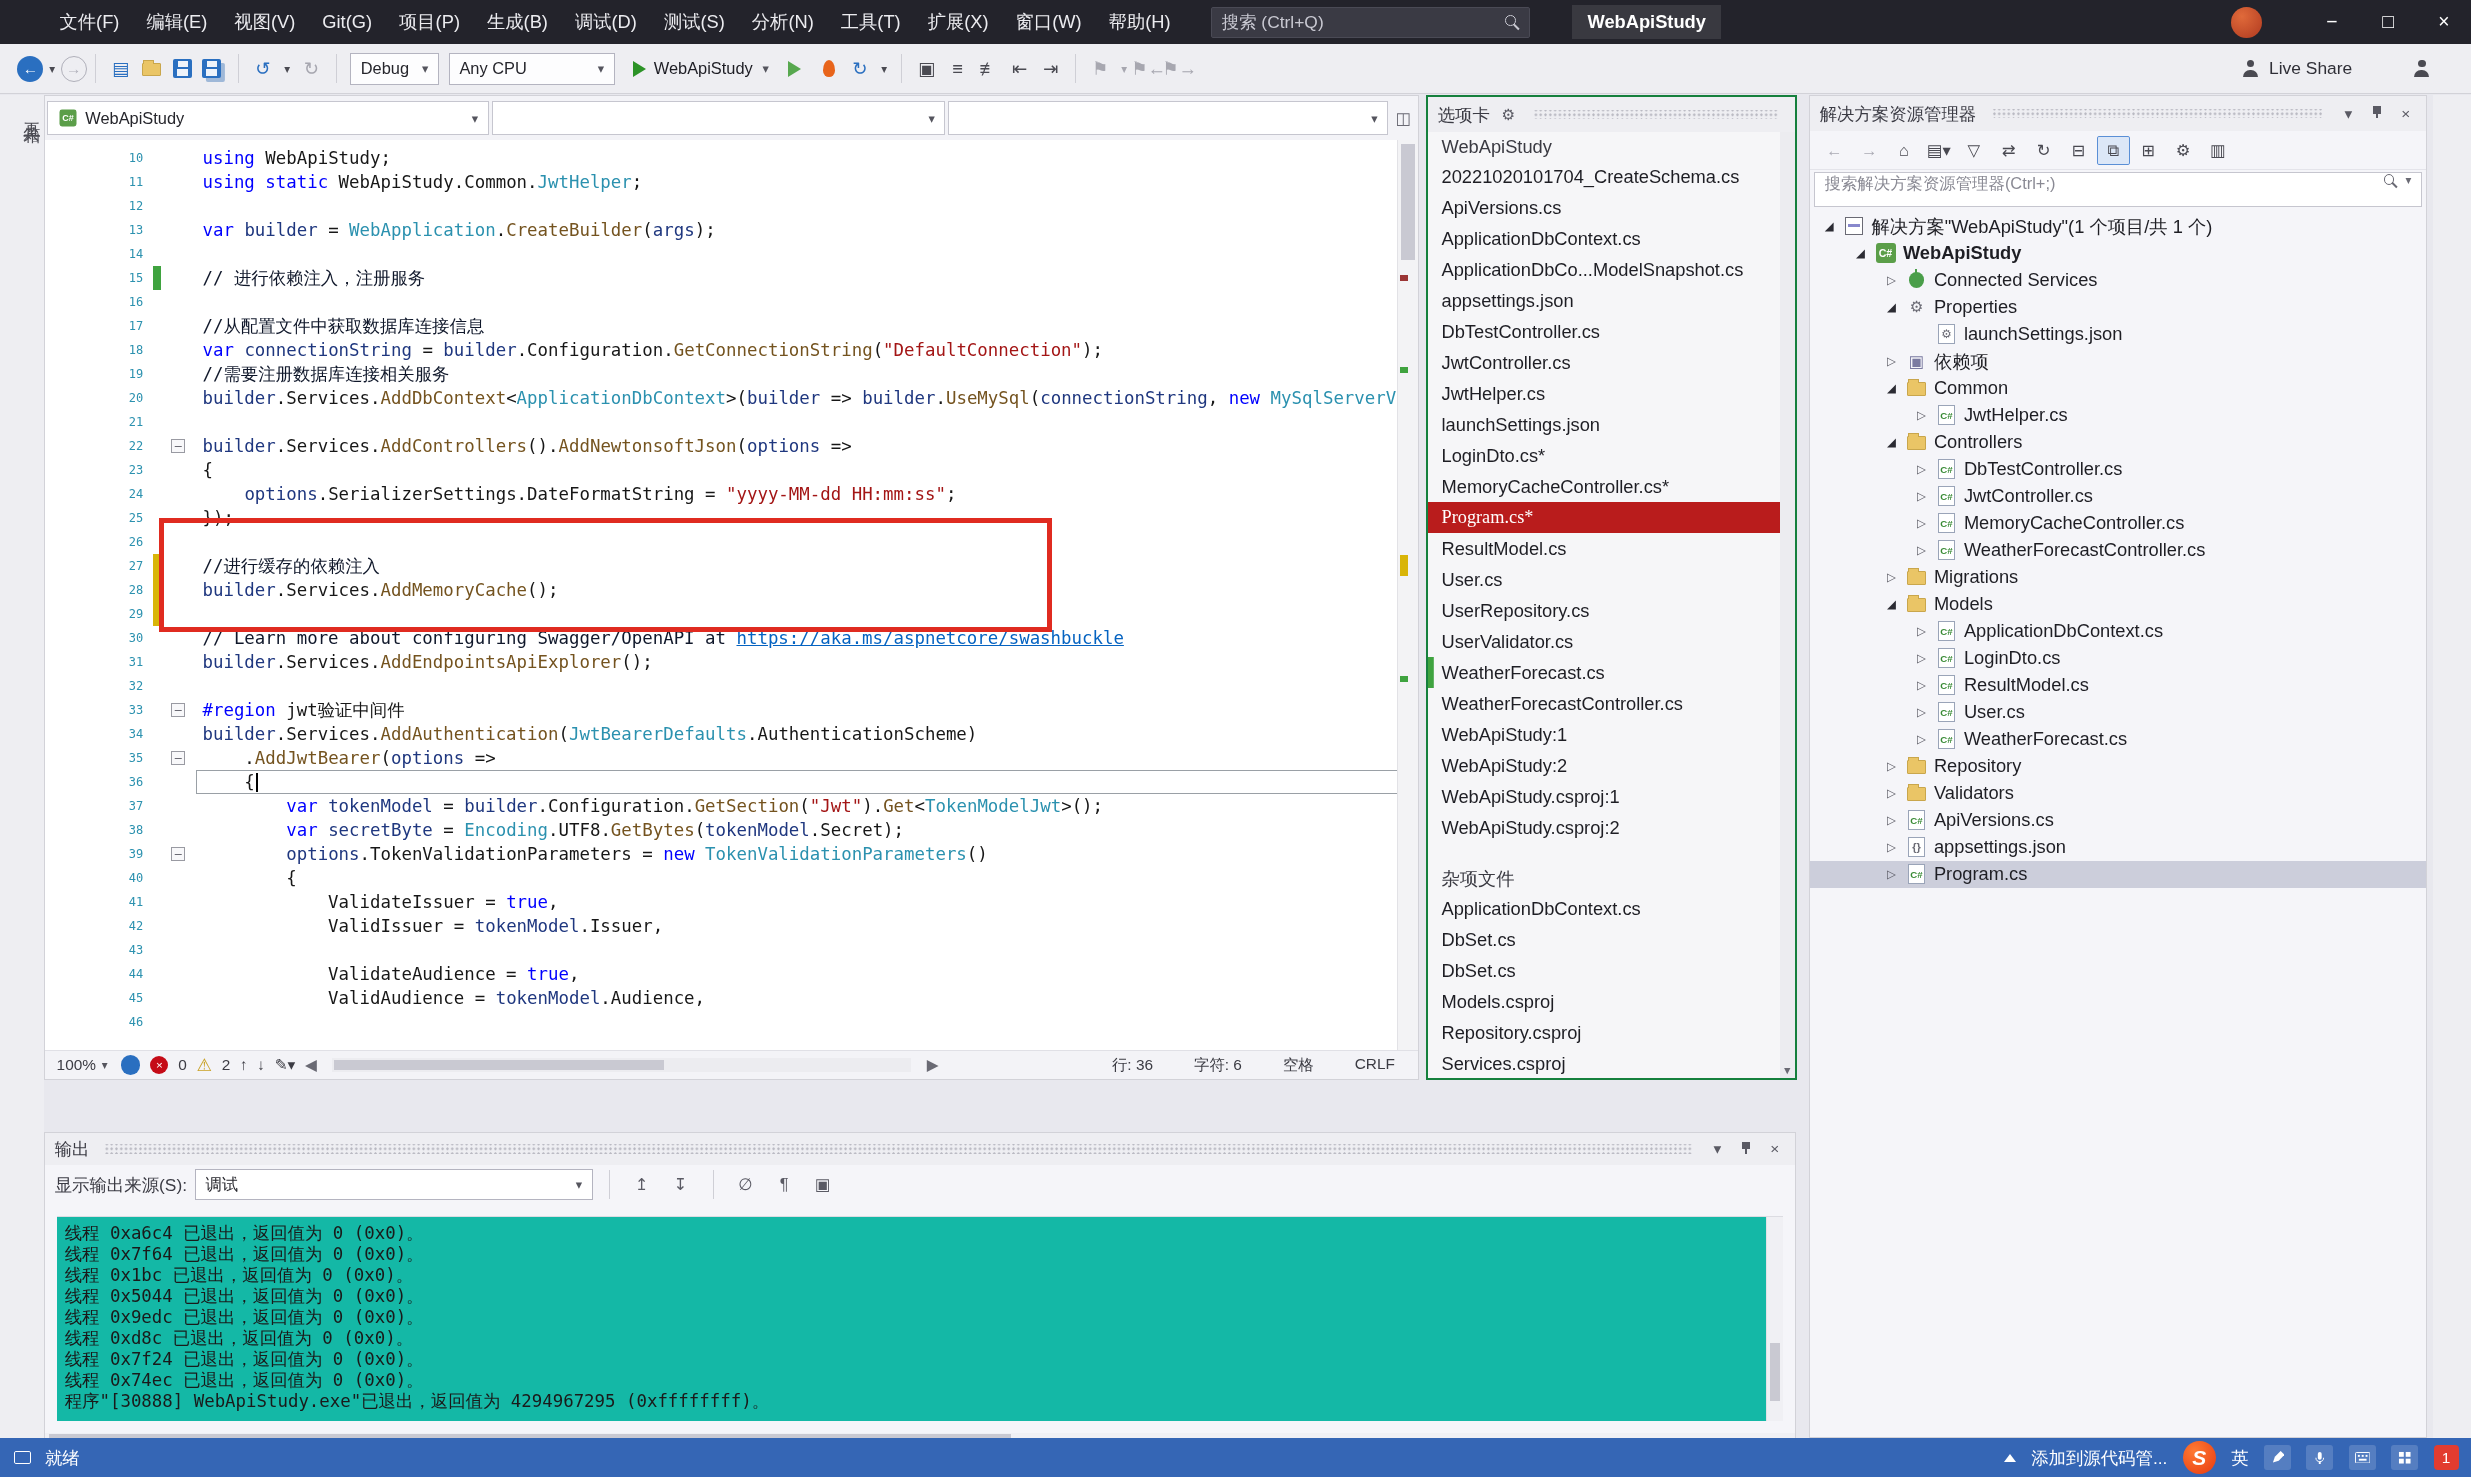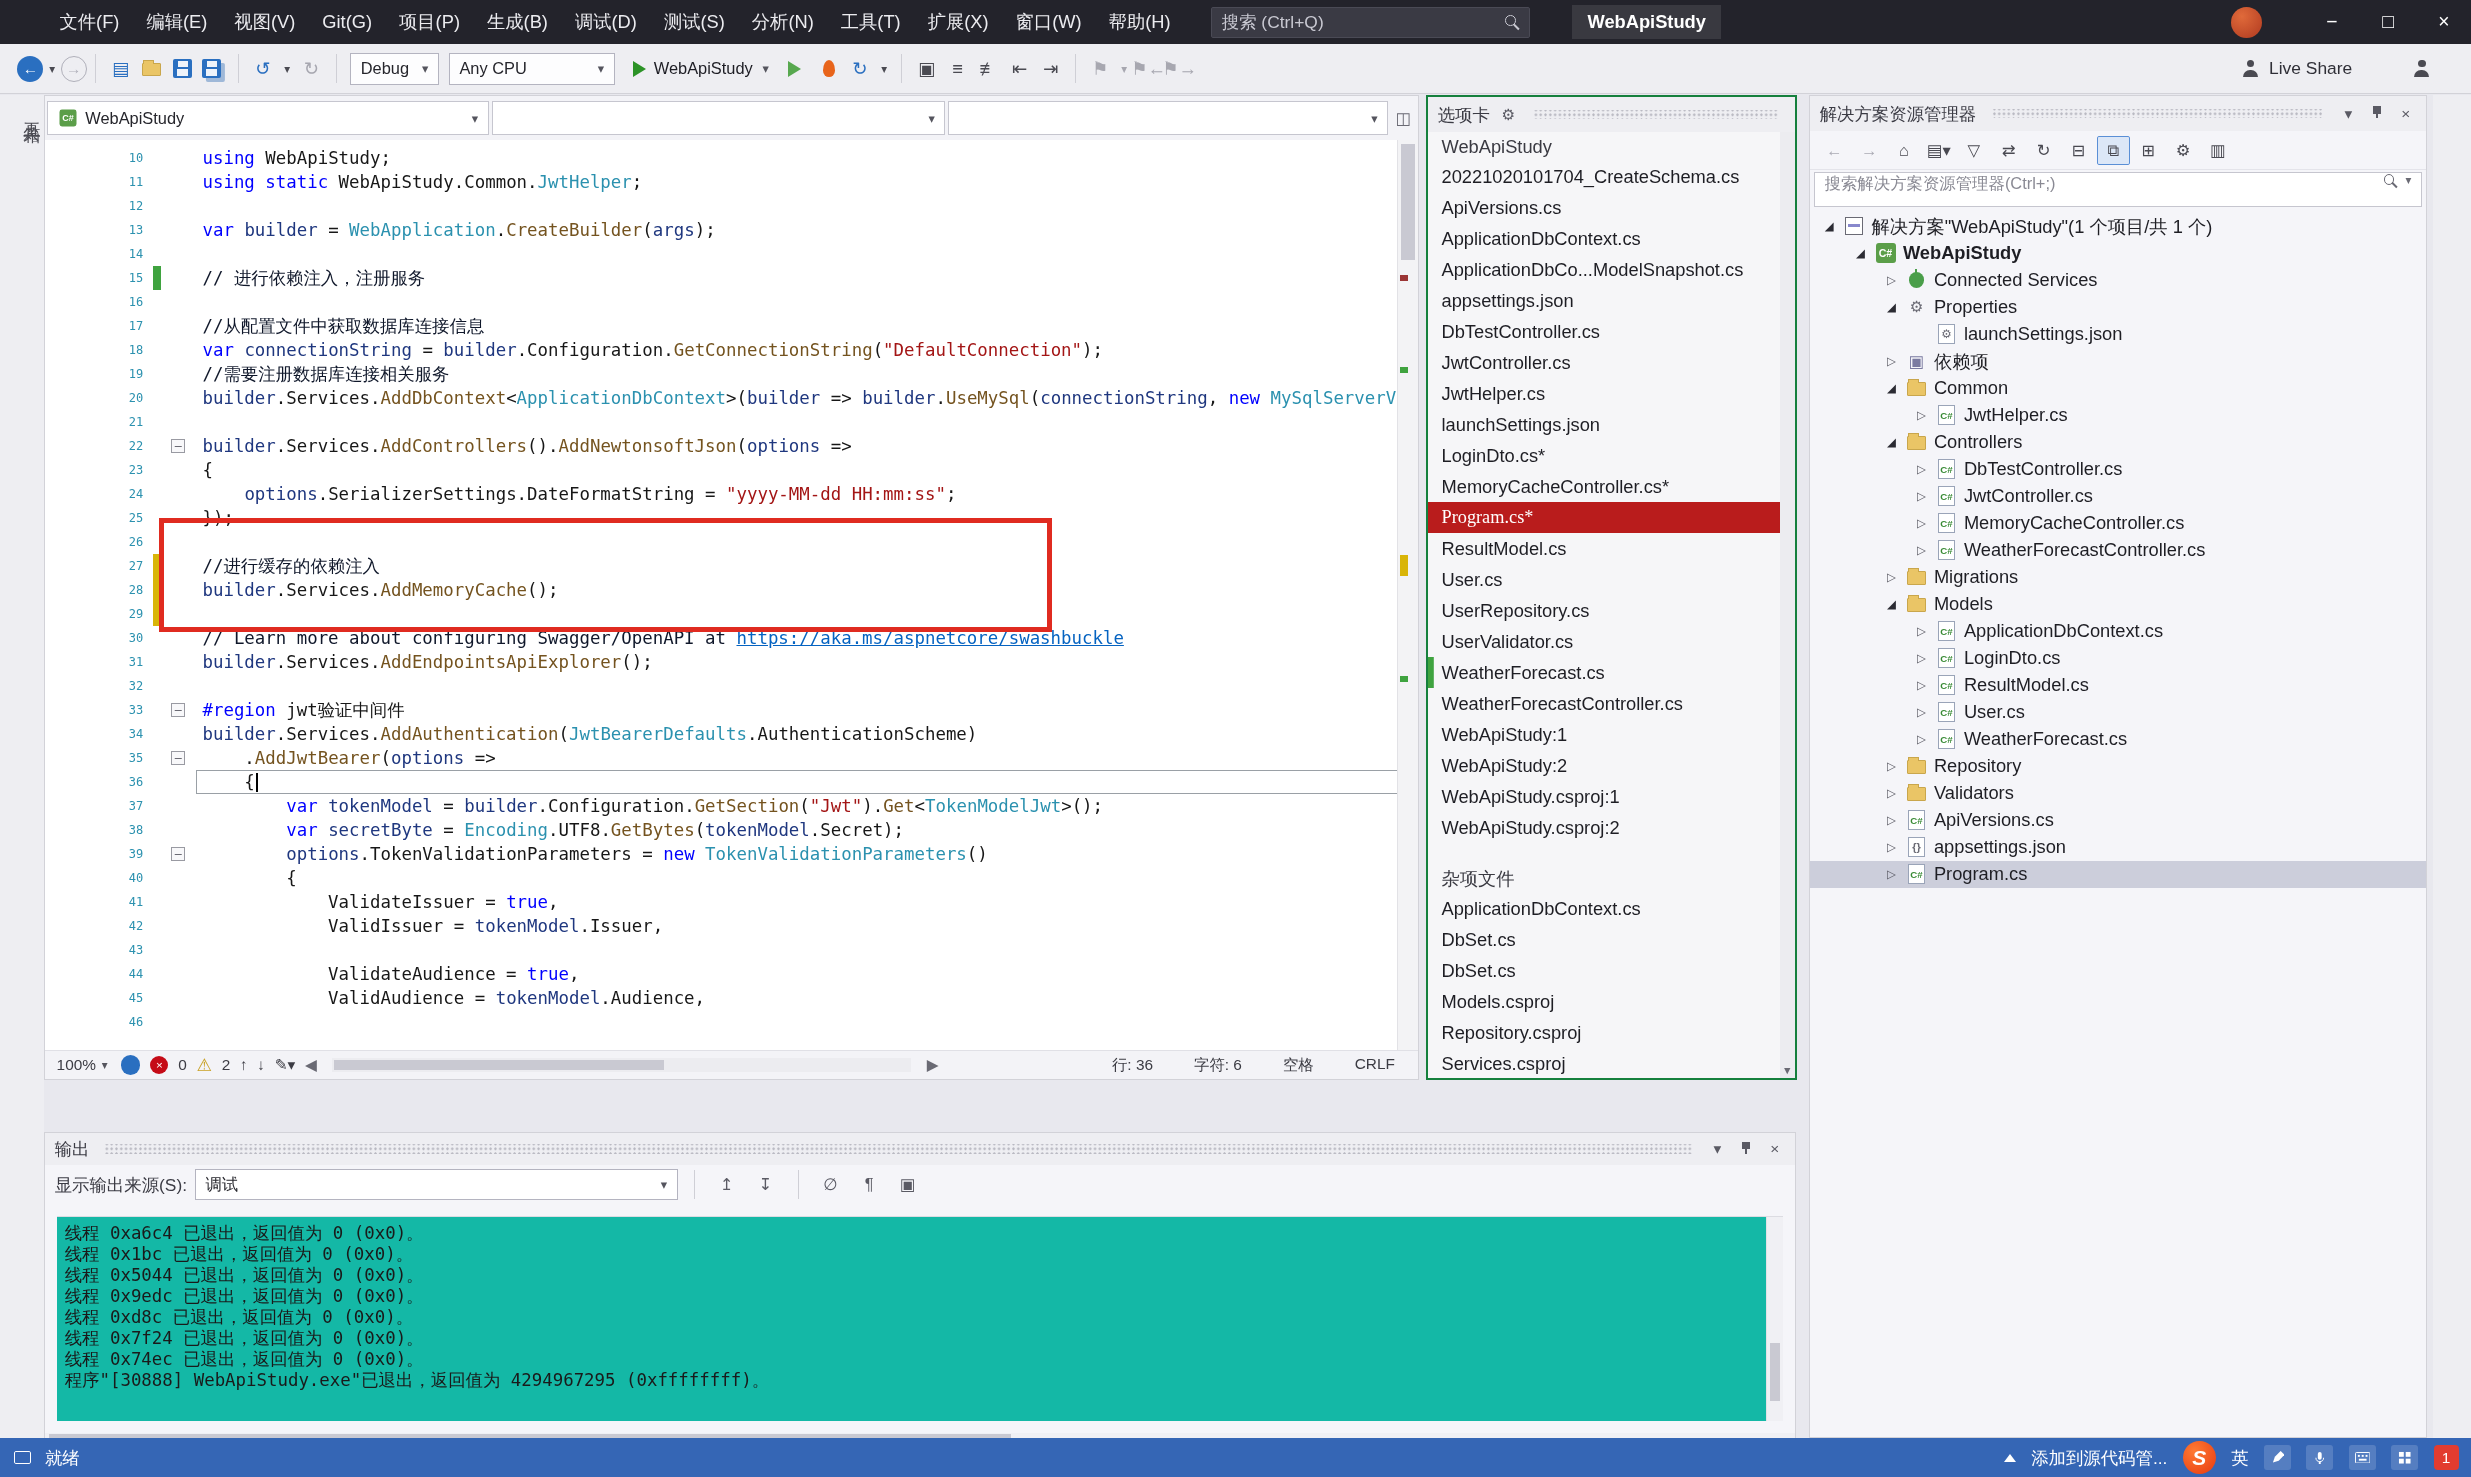--- a/index.html
+++ b/index.html
@@ -130,21 +130,21 @@
   .i-sln::after { content:""; position:absolute; left:1.9px; right:1.9px; top:5.8px; height:2.9px; background:#8888cc; }
   .i-plug { width:15.4px; height:15.4px; border-radius:50%; background:#4a9e4a; position:relative; }
   .i-plug::after { content:""; position:absolute; left:5.8px; top:-3.9px; width:2.9px; height:5.8px; background:#4a9e4a; }
   .i-refs { color:#7a7aa0; font-size:16.4px; } .i-refs::after { content:"▣"; }
   .i-props { color:#6a6a74; font-size:15.4px; } .i-props::after { content:"⚙"; }
 
   
   .output { position:absolute; top:1132px; left:44px; width:1752px; height:347px; background:#f5f5f9; border:1px solid #d2d2d8; display:flex; flex-direction:column; }
   .out-header { height:32px; display:flex; align-items:center; padding:0 9.7px; font-size:17.4px; color:#3b3b44; gap:7.7px; background:#eeeef2; }
   .out-toolbar { height:39px; display:flex; align-items:center; padding:0 9.7px; font-size:17.4px; color:#3b3b44; gap:7.7px; }
-  .out-dd { width:483px; height:31px; border:1px solid #b4b4c0; background:#fff; display:flex; align-items:center; padding:0 9.7px; font-size:16.4px; color:#26262c;justify-content:flex-end; }
+  .out-dd { width:398px; height:31px; border:1px solid #b4b4c0; background:#fff; display:flex; align-items:center; padding:0 9.7px; font-size:16.4px; color:#26262c;justify-content:flex-end; }
   .out-dd .car { margin-left:auto; color:#55555e; font-size:12.6px; }
   .out-ic { width:31px; height:29px; display:flex; align-items:center; justify-content:center; color:#5a5a64; font-size:16.4px; }
   .out-body { position:relative; flex:1; background:#14b8a6; border-top:1px solid #dcdce2; margin:12px; overflow:hidden; }
   .out-text { font-family:"DejaVu Sans Mono","Liberation Mono",monospace; font-size:17.4px; color:#1a1a1a; padding:5.8px 0 0 7.7px; }
   .out-line { height:21px; line-height:21px; white-space:pre; }
   .out-vscroll { position:absolute; top:0; right:0; bottom:0; width:17.4px; background:#f0f0f4; border-left:1px solid #e2e2e6; }
   .out-vscroll .thumb { position:absolute; left:2.9px; right:2.9px; bottom:19.3px; height:58px; background:#c9c9d2; }
   .out-hscroll { height:14.5px; background:#f0f0f4; position:relative; }
   .out-hscroll .thumb { position:absolute; left:3.9px; top:1.9px; bottom:1.9px; width:55%; background:#c9c9d2; }
   .out-tabs { height:31px; display:flex; align-items:flex-start; gap:3.9px; background:#eeeef2; padding:1.9px 5.8px 0; }
@@ -620,20 +620,21 @@
       <span class="out-ic">↥</span>
       <span class="out-ic">↧</span>
       <span class="sep"></span>
       <span class="out-ic">∅</span>
       <span class="out-ic">¶</span>
       <span class="out-ic">▣</span>
     </div>
     <div class="out-body">
       <div class="out-text" id="out-text">
           <div class="out-line">线程 0xa6c4 已退出，返回值为 0 (0x0)。</div>
+          <div class="out-line">线程 0x7f64 已退出，返回值为 0 (0x0)。</div>
           <div class="out-line">线程 0x1bc 已退出，返回值为 0 (0x0)。</div>
           <div class="out-line">线程 0x5044 已退出，返回值为 0 (0x0)。</div>
           <div class="out-line">线程 0x9edc 已退出，返回值为 0 (0x0)。</div>
           <div class="out-line">线程 0xd8c 已退出，返回值为 0 (0x0)。</div>
           <div class="out-line">线程 0x7f24 已退出，返回值为 0 (0x0)。</div>
           <div class="out-line">线程 0x74ec 已退出，返回值为 0 (0x0)。</div>
           <div class="out-line">程序"[30888] WebApiStudy.exe"已退出，返回值为 4294967295 (0xffffffff)。</div>
         </div>
       <div class="out-vscroll">
           <div class="thumb"></div>

